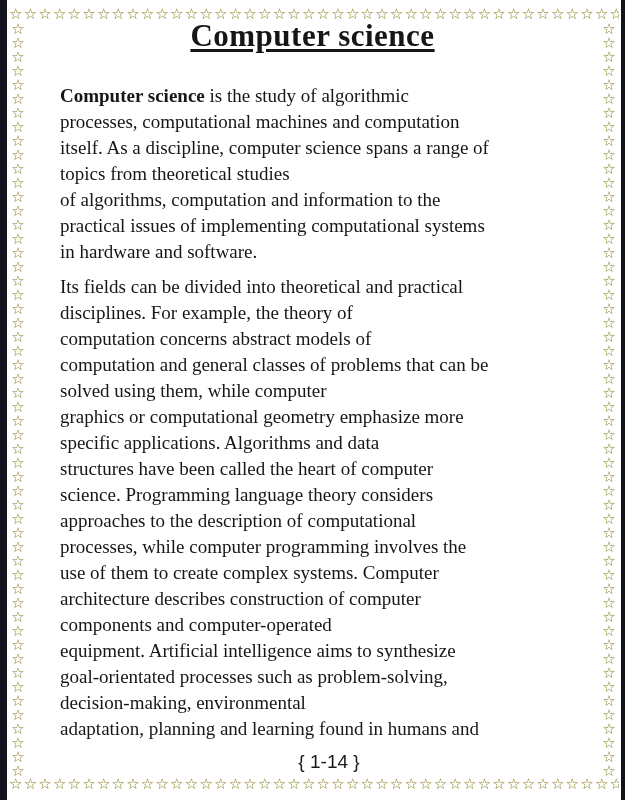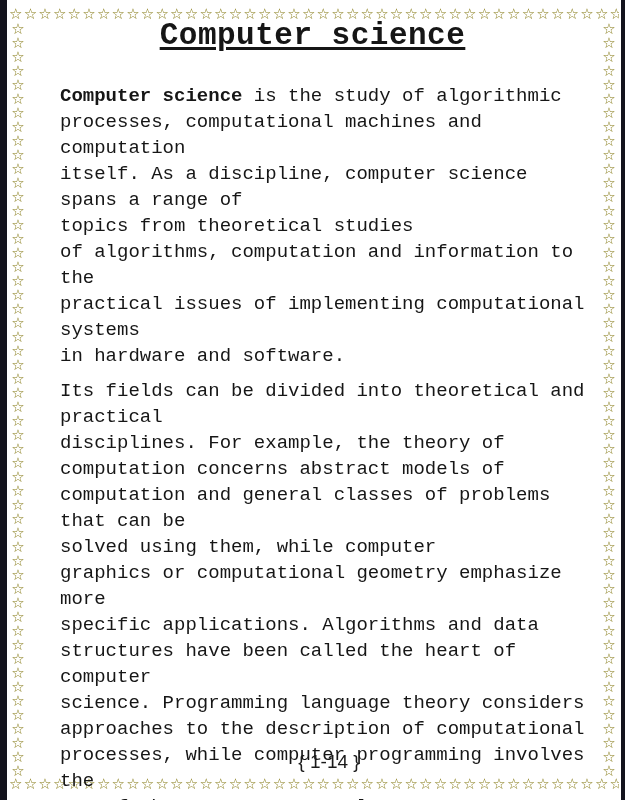--- a/index.html
+++ b/index.html
@@ -1,15 +1,15 @@
 <!DOCTYPE html>
 <html style="--star-color: #867b17;"><head>
 <meta charset="utf-8">
 <style>
-  * { box-sizing: border-box; font-family: Liberation Mono, monospace; }
+  * { box-sizing: border-box; }
   html, body { margin: 0; padding: 0; }
   body {
     width: 625px;
     height: 800px;
     background: #ffffff;
     position: relative;
     overflow: hidden;
     font-family: "Liberation Serif", serif;
     color: #161616;
   }

